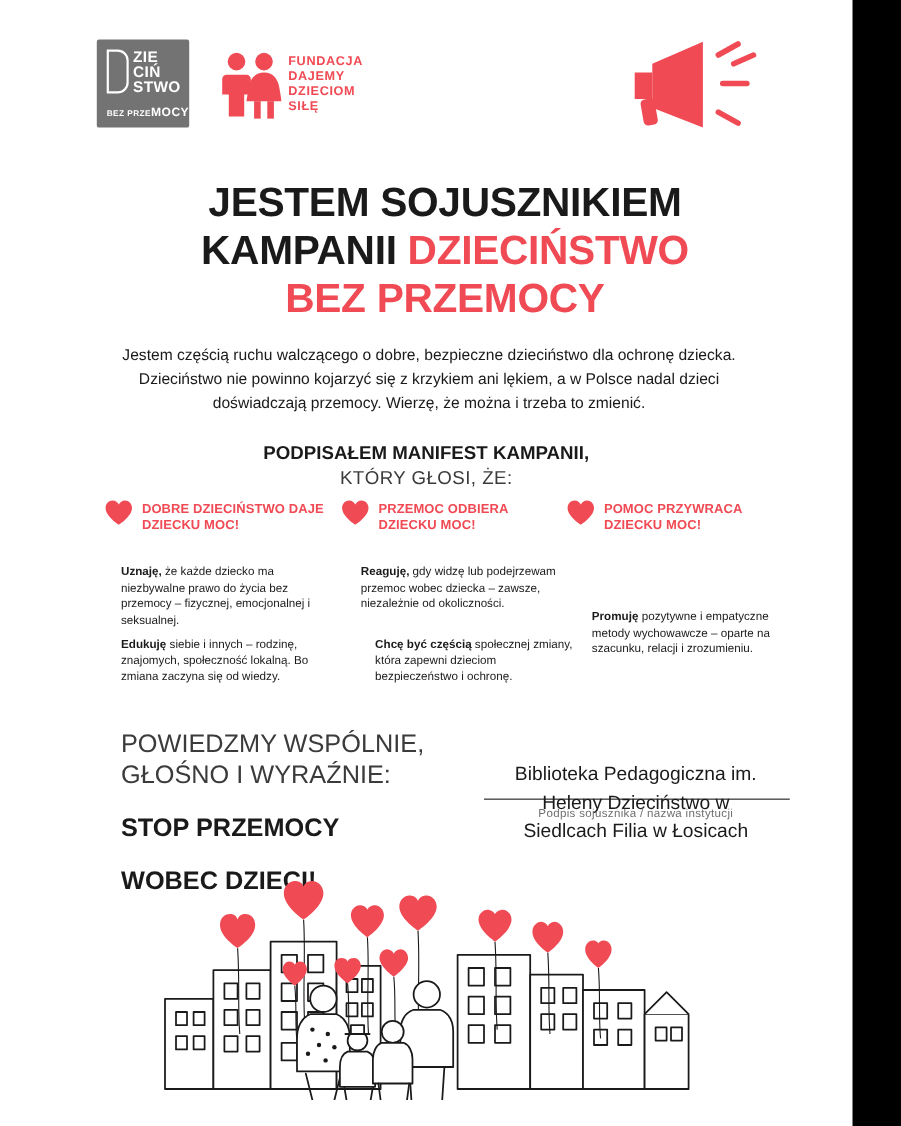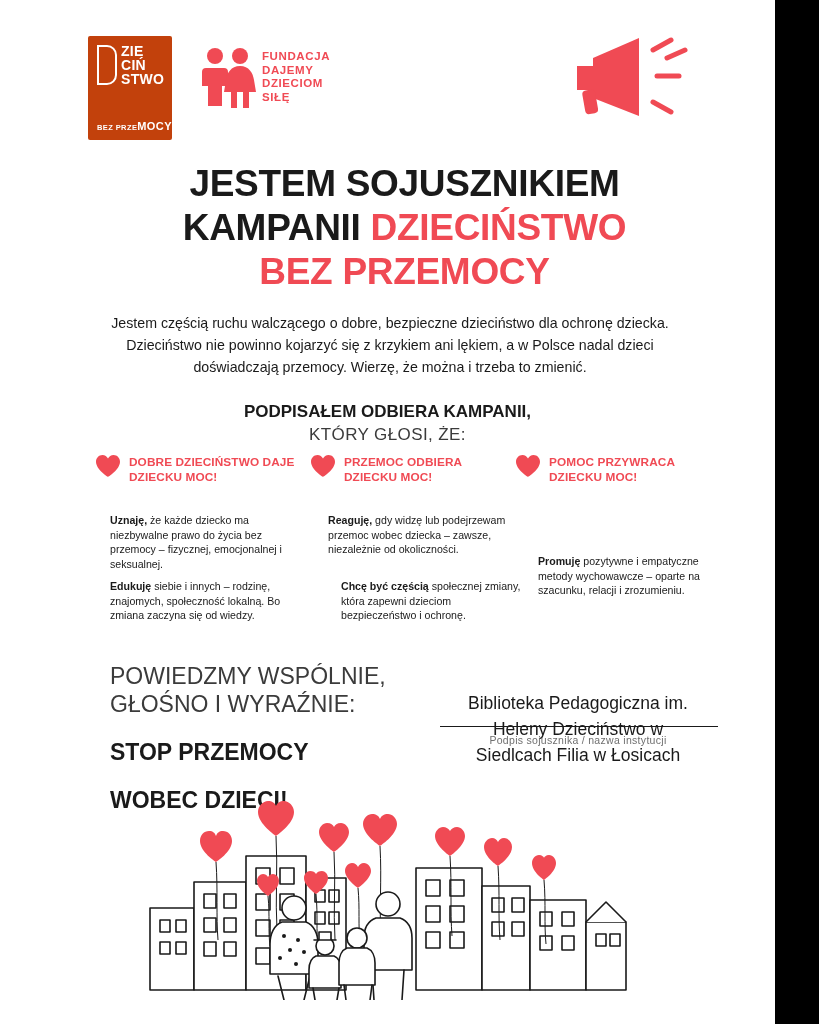--- a/index.html
+++ b/index.html
@@ -27,22 +27,22 @@
     position: absolute;
     left: 0; top: 0;
     width: 775px;
     height: 150px;
   }
   .logo-dziecinstwo {
     position: absolute;
     left: 88px;
     top: 36px;
     width: 84px;
-    height: 104px;
-    background: #c2410c;
+    height: 80px;
+    background: #737373;
     color: #ffffff;
     border-radius: 2px;
   }
   .logo-dziecinstwo .ld-d {
     position: absolute;
     left: 9px;
     top: 9px;
     width: 20px;
     height: 40px;
     border: 2.5px solid #ffffff;
@@ -321,21 +321,21 @@
   <div class="title">
     <div>JESTEM SOJUSZNIKIEM</div>
     <div>
       <span>KAMPANII </span><span class="red">DZIECIŃSTWO</span>
     </div>
     <div class="red">BEZ PRZEMOCY</div>
   </div>
 
   <div class="intro">Jestem częścią ruchu walczącego o dobre, bezpieczne dzieciństwo dla ochronę dziecka. Dzieciństwo nie powinno kojarzyć się z krzykiem ani lękiem, a w Polsce nadal dzieci doświadczają przemocy. Wierzę, że można i trzeba to zmienić.</div>
 
-  <div class="manifest-h1">PODPISAŁEM ODBIERA KAMPANII,</div>
+  <div class="manifest-h1">PODPISAŁEM MANIFEST KAMPANII,</div>
   <div class="manifest-h2">KTÓRY GŁOSI, ŻE:</div>
 
   <div class="cols">
 
     <div class="col-head c1">
       <svg class="heart-icon" viewBox="0 0 26 24">
         <path d="M13 23 C13 23 1 15.5 1 7.8 C1 3.8 4 1 7.4 1 C10 1 12 2.6 13 4.6 C14 2.6 16 1 18.6 1 C22 1 25 3.8 25 7.8 C25 15.5 13 23 13 23 Z" fill="#f04a54"></path>
       </svg>
       <div class="chead-txt">DOBRE DZIECIŃSTWO DAJE DZIECKU MOC!</div>
     </div>

